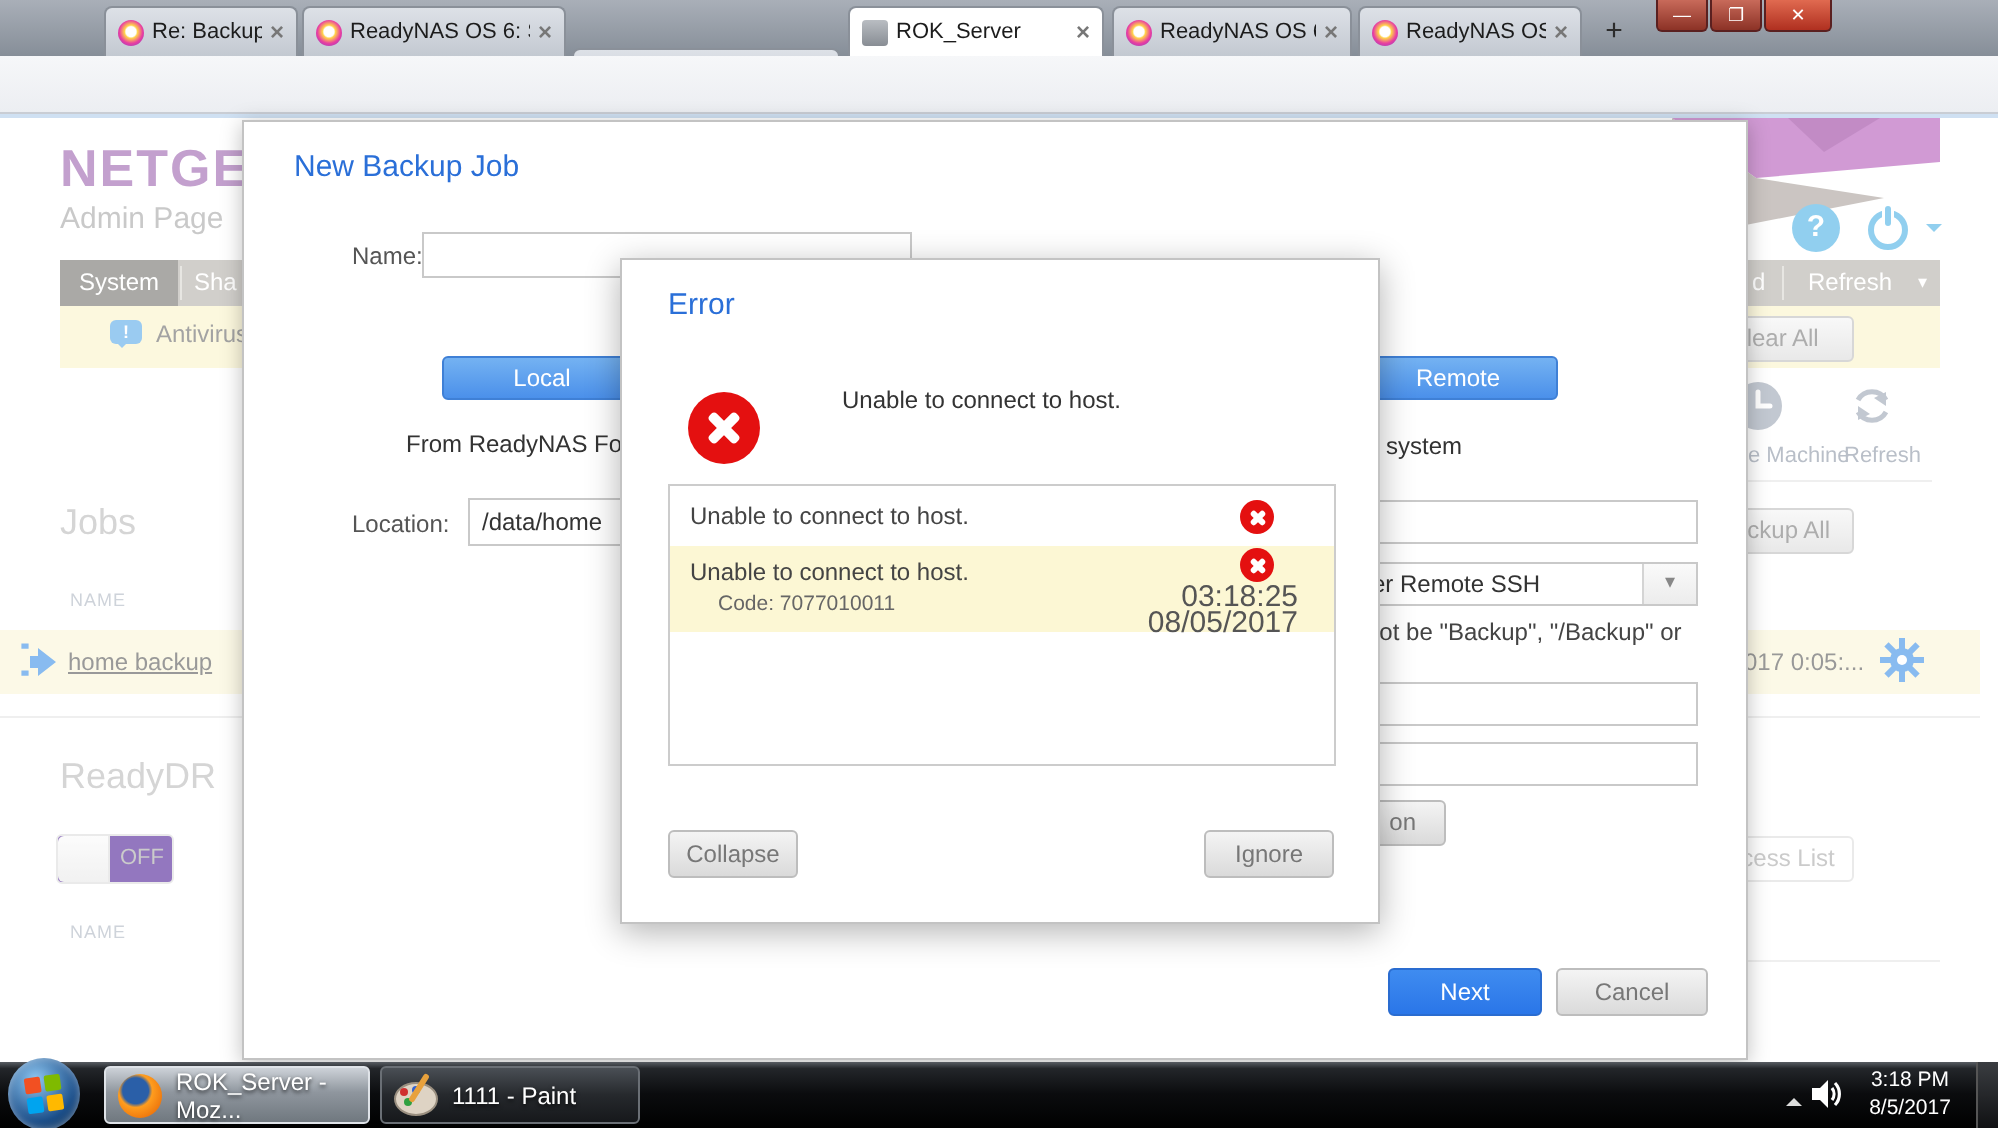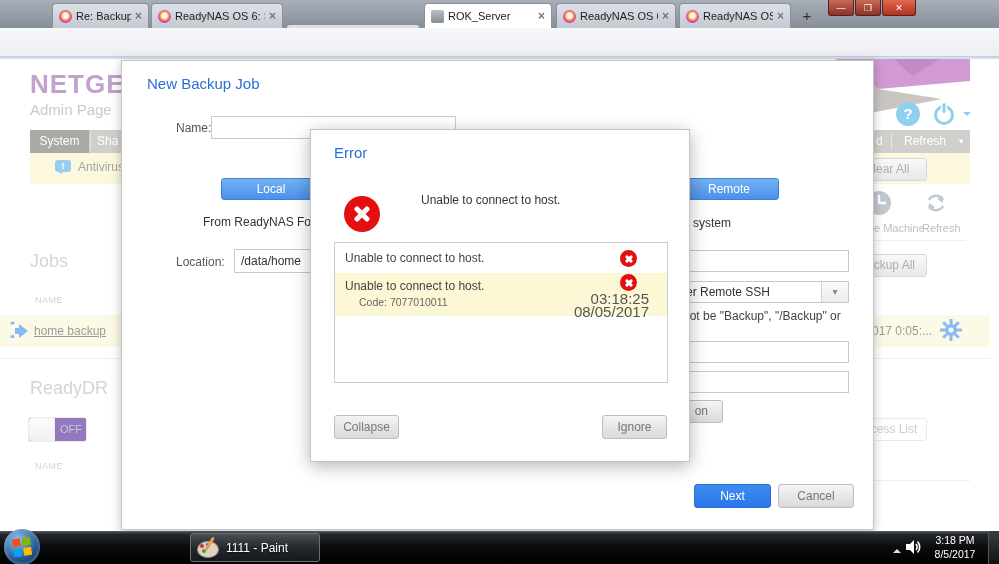--- a/index.html
+++ b/index.html
@@ -362,20 +362,24 @@
 
   <div class="taskbar">
     <div class="orb">
       <div class="flag">
         <i style="left:0;top:0;background:#f25022;"></i>
         <i style="left:10px;top:0;background:#7fba00;"></i>
         <i style="left:0;top:10px;background:#00a4ef;"></i>
         <i style="left:10px;top:10px;background:#ffb900;"></i>
       </div>
     </div>
+    <div class="taskbtn active" style="left:52px;width:133px;">
+      <span class="fficon"></span>
+      <span>ROK_Server - Moz...</span>
+    </div>
     <div class="taskbtn idle" style="left:190px;width:130px;">
       <span class="painticon">
         <span class="pal"></span>
         <span class="dot" style="left:3px;top:7px;background:#d03030;"></span>
         <span class="dot" style="left:9px;top:6px;background:#3060d0;"></span>
         <span class="dot" style="left:5px;top:12px;background:#30a040;"></span>
         <span class="brush"></span>
       </span>
       <span>1111 - Paint</span>
     </div>

